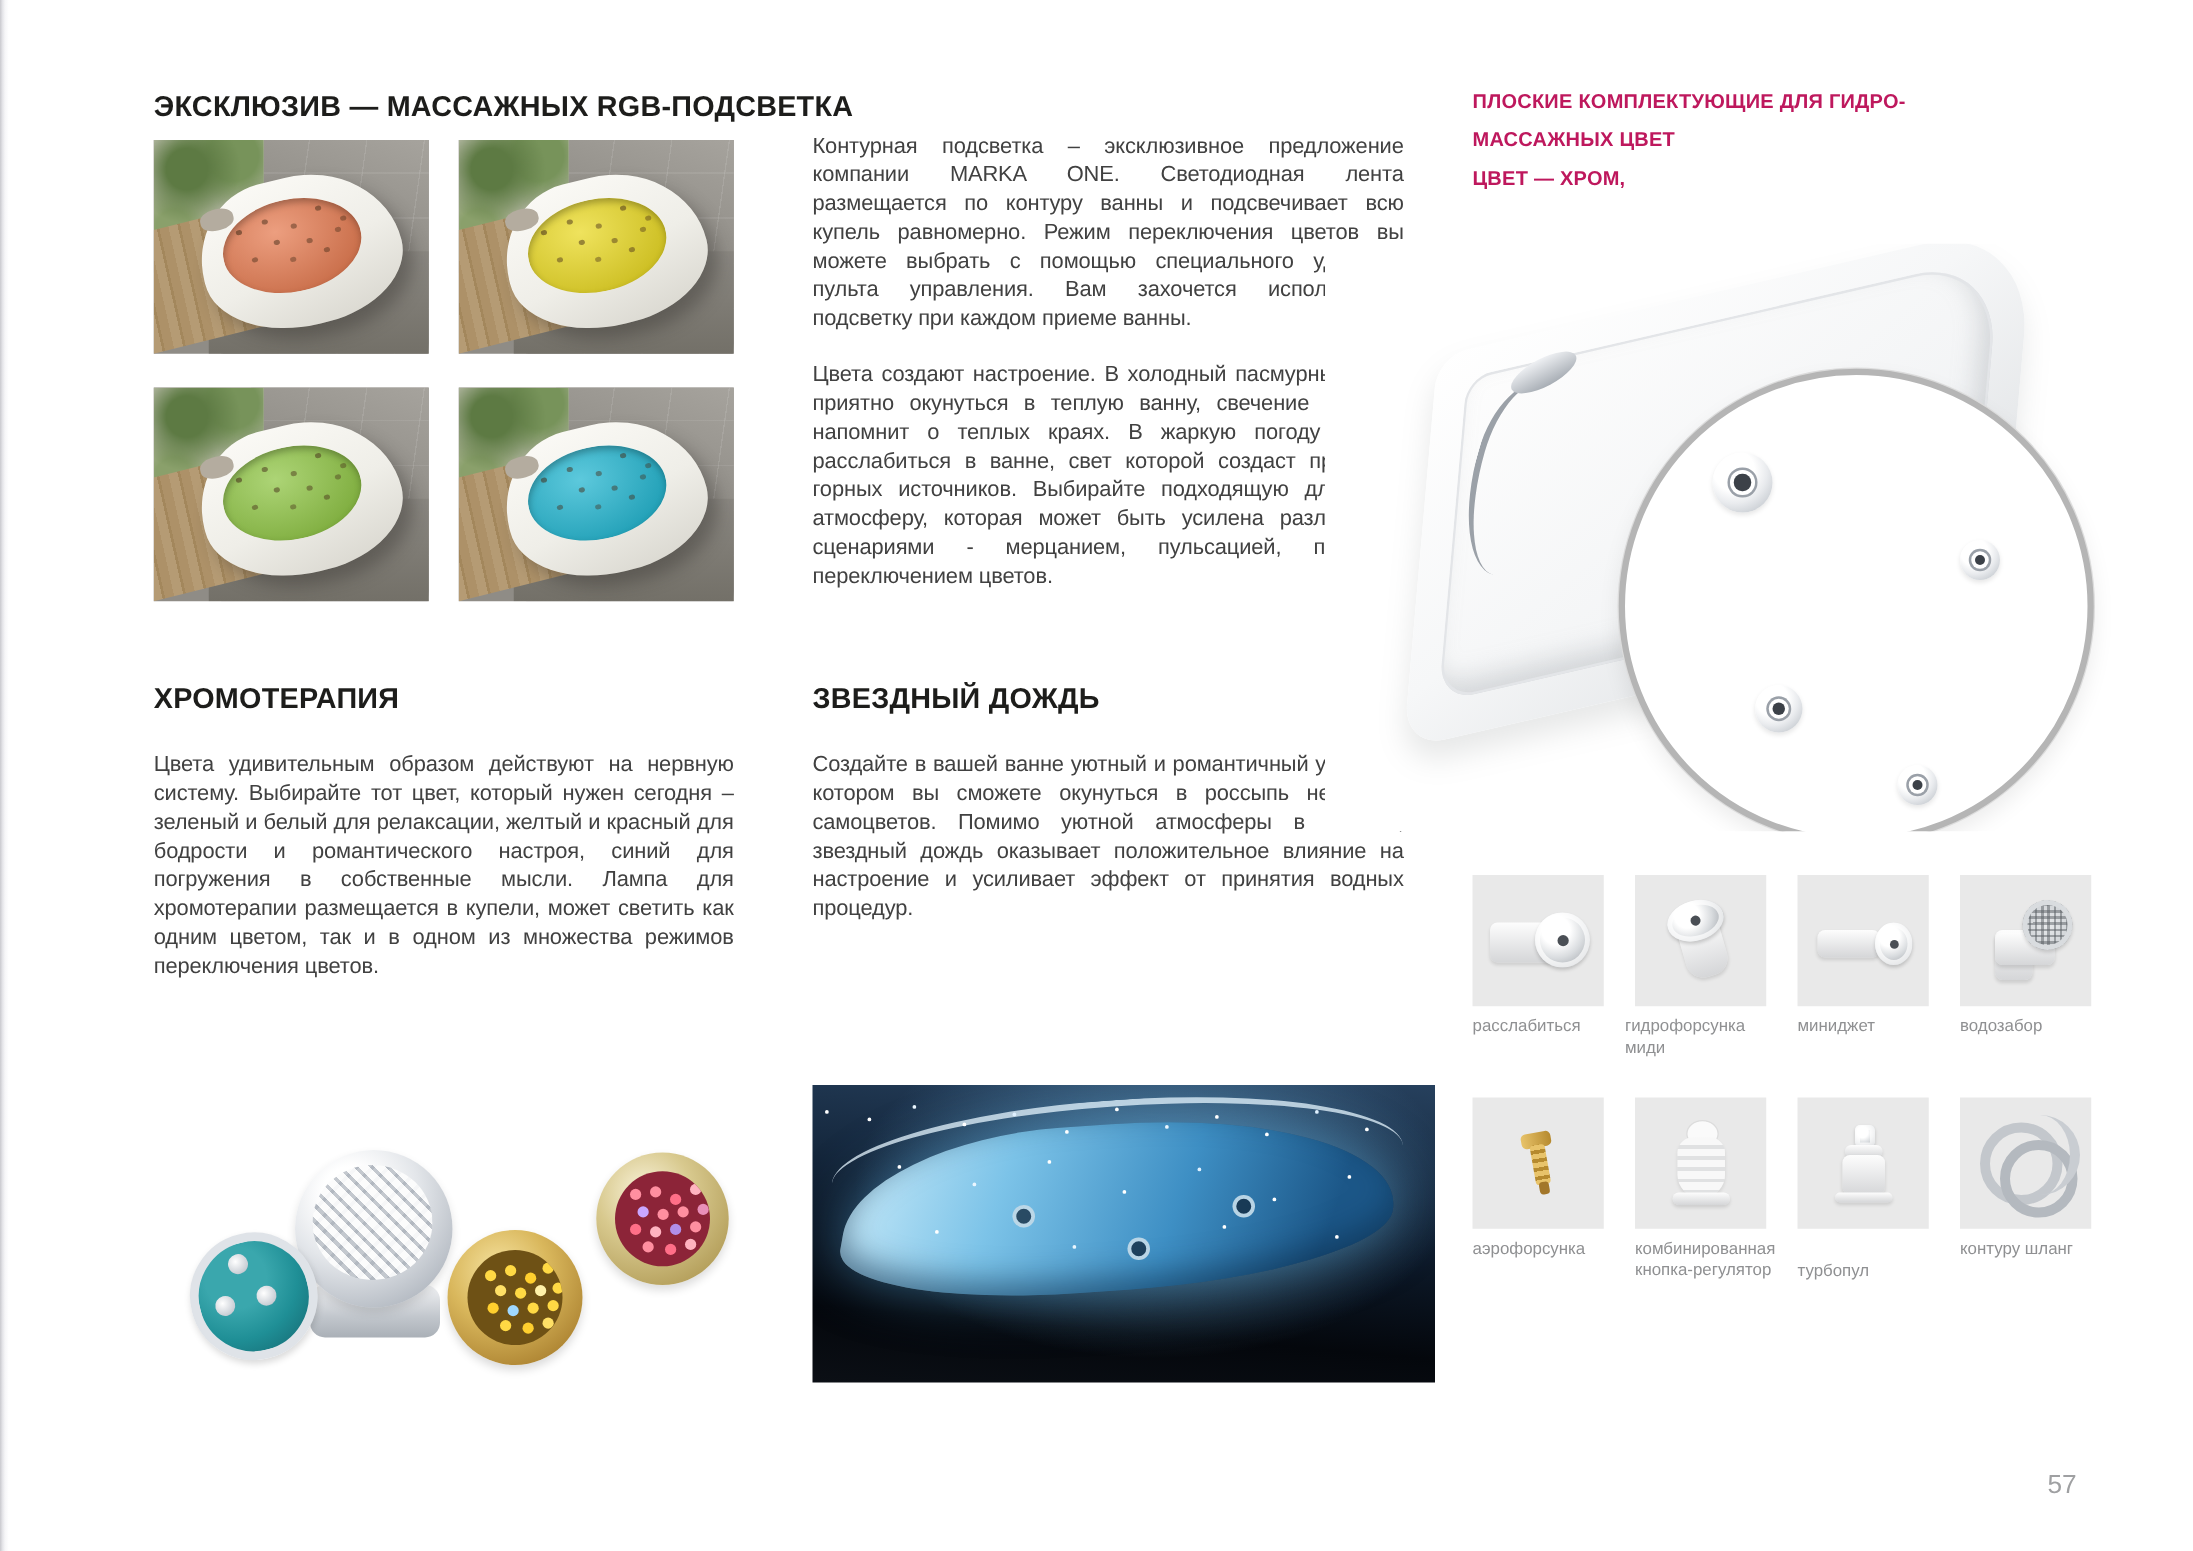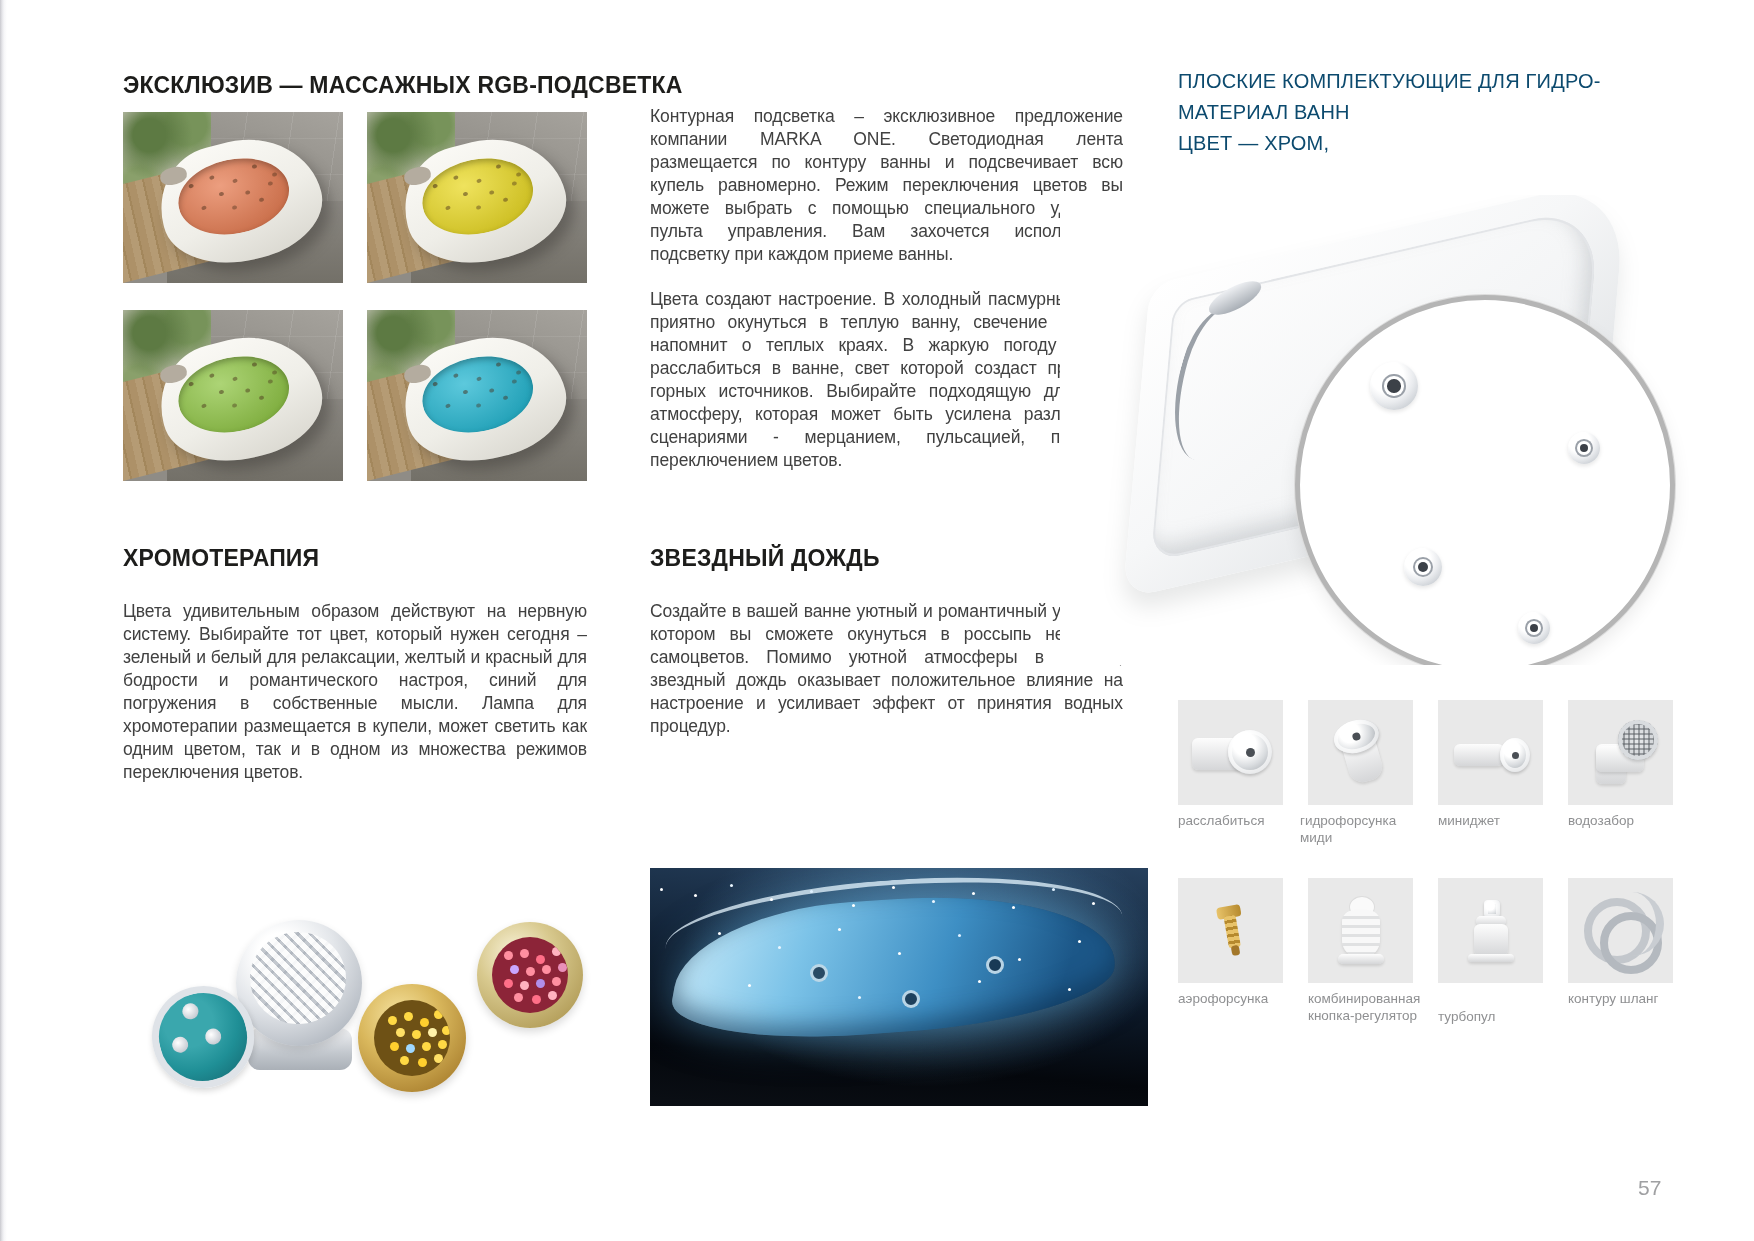--- a/index.html
+++ b/index.html
@@ -1,21 +1,21 @@
 <!DOCTYPE html>
 <html><head>
 <meta charset="utf-8">
 <style>
   html,body{margin:0;padding:0;background:#ffffff;}
   .page{position:relative;width:1754px;height:1241px;background:#ffffff;overflow:hidden;
         font-family:"Liberation Sans",sans-serif;}
   .gutter{position:absolute;left:0;top:0;width:7px;height:1241px;
           background:linear-gradient(90deg,#c9c9ce 0,#e4e4e8 2px,#f6f6f8 4px,#ffffff 7px);}
   .h{position:absolute;font-weight:700;color:#1d1d1b;font-size:23px;letter-spacing:.2px;white-space:nowrap;}
-  .h3line{position:absolute;font-weight:400;color:#0c4a6e;font-size:20px;letter-spacing:.2px;white-space:nowrap;line-height:31px;}
+  .h3line{position:absolute;font-weight:700;color:#be185d;font-size:16px;letter-spacing:.2px;white-space:nowrap;line-height:31px;}
   .body-p{position:absolute;font-size:17.5px;line-height:23px;color:#414141;text-align:justify;margin:0;letter-spacing:-0.1px;}
   .caption{position:absolute;font-size:13.5px;line-height:17px;color:#8f9092;width:122px;}
   .pagenum{position:absolute;left:1638px;top:1176px;font-size:21px;color:#9fa0a2;}
 
   
   .tub-photo{position:absolute;width:220px;height:171px;overflow:hidden;background:#8f8c86;}
   .tub-photo *{position:absolute;}
   .tp-wall{left:30%;top:0;width:75%;height:100%;transform:skewX(-8deg);
      background:
        repeating-linear-gradient(90deg,rgba(255,255,255,.10) 0 1px,rgba(0,0,0,0) 1px 46px),
@@ -235,21 +235,21 @@
     <div class="st-glow"></div>
     <div class="st-tub"></div>
     <div class="st-rim"></div>
     <div class="st-stars"></div>
     <div class="st-jet" style="left:160px;top:96px;"></div>
     <div class="st-jet" style="left:252px;top:122px;"></div>
     <div class="st-jet" style="left:336px;top:88px;"></div>
   </div>
 
   <div class="h3line" style="left:1178px;top:66px;">ПЛОСКИЕ КОМПЛЕКТУЮЩИЕ ДЛЯ ГИДРО-</div>
-  <div class="h3line" style="left:1178px;top:97px;">МАТЕРИАЛ ВАНН</div>
+  <div class="h3line" style="left:1178px;top:97px;">МАССАЖНЫХ ЦВЕТ</div>
   <div class="h3line" style="left:1178px;top:128px;">ЦВЕТ — ХРОМ,</div>
 
   <div class="bigphoto">
     <div class="bp-tub">
       <div class="bp-basin"></div>
     </div>
     <div class="bp-jet" style="left:398px;top:148px;width:14px;height:14px;"></div>
     <div class="bp-jet" style="left:468px;top:182px;width:10px;height:10px;"></div>
     <div class="bp-jet" style="left:430px;top:226px;width:12px;height:12px;"></div>
     <div class="bp-jet" style="left:520px;top:158px;width:8px;height:8px;"></div>

